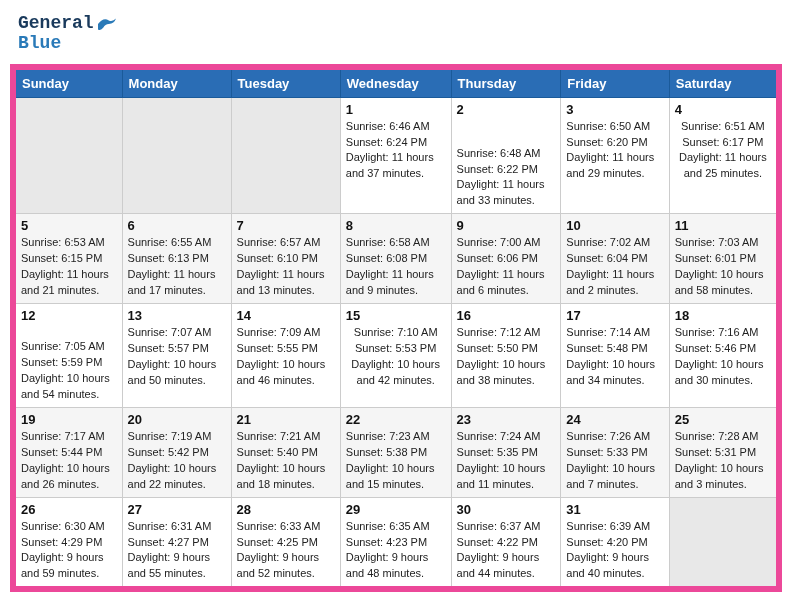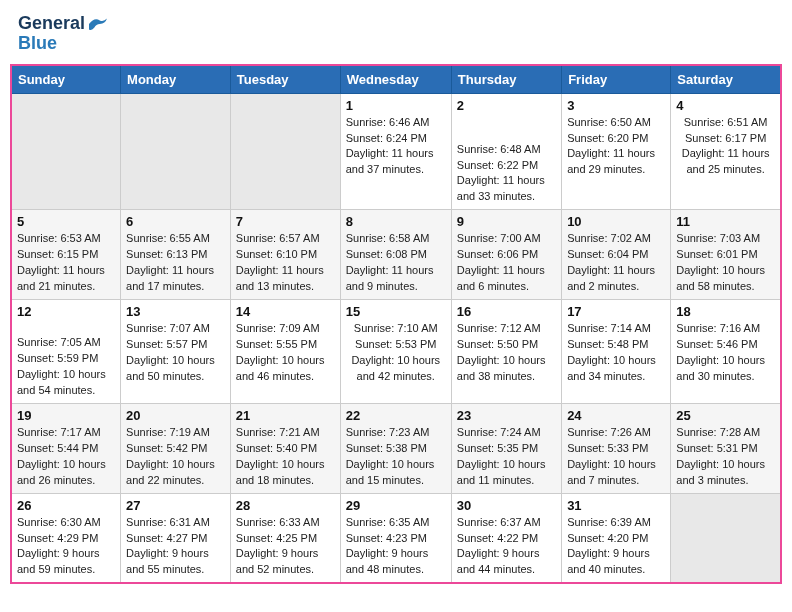--- a/index.html
+++ b/index.html
@@ -9,20 +9,21 @@
       width: 792px;
       min-height: 612px;
       padding: 10px;
     }
     .header {
       display: flex;
       justify-content: space-between;
       align-items: flex-start;
       margin-bottom: 6px;
       padding: 4px 8px;
+      font-family: Liberation Mono, monospace;
     }
     .logo {
       display: flex;
       align-items: center;
     }
     .logo-text {
       font-size: 18px;
       font-weight: bold;
       color: #1a3a5c;
       line-height: 1.1;
@@ -43,21 +44,21 @@
       font-weight: bold;
       color: #1a3a5c;
     }
     .location {
       font-size: 15px;
       color: #333;
     }
     .calendar {
       width: 100%;
       border-collapse: collapse;
-      border: 2px solid #ec4899;
+      border: 6px solid #ec4899;
     }
     .calendar th {
       background-color: #2a6db5;
       color: white;
       text-align: left;
       padding: 6px 6px;
       font-size: 13px;
       border: 1px solid #1a5a9a;
     }
     .calendar td {

